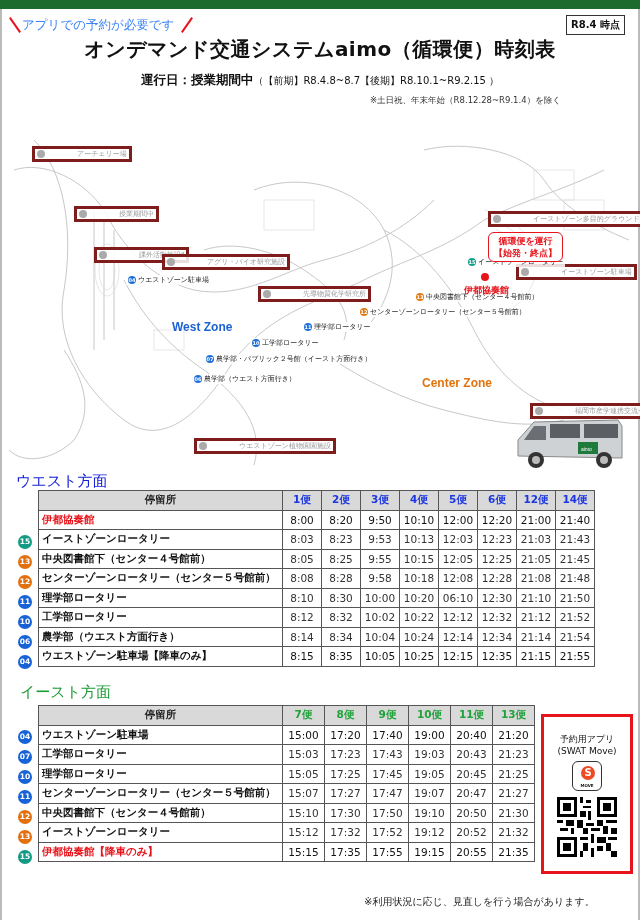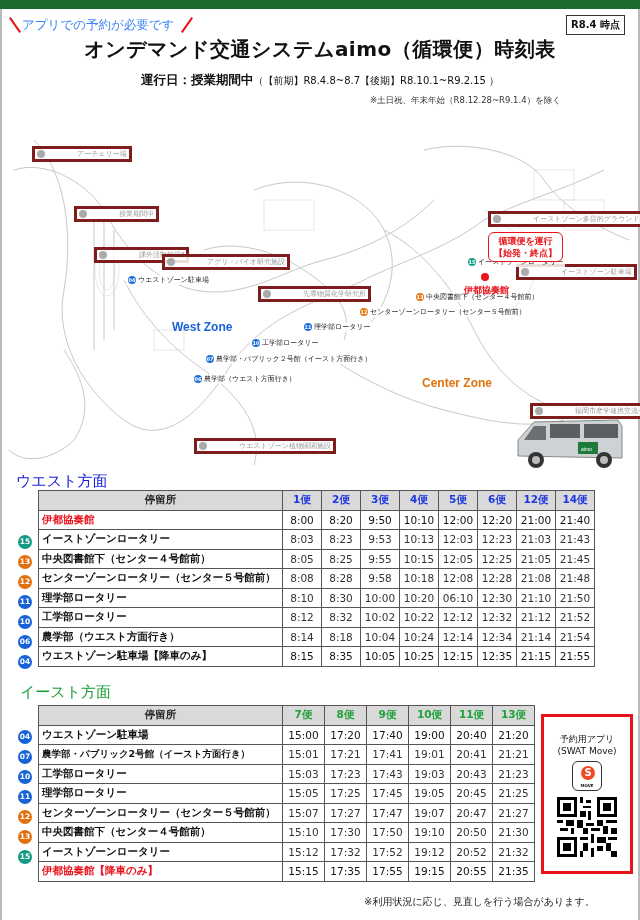--- a/index.html
+++ b/index.html
@@ -291,21 +291,21 @@
     <td class="t">10:02</td>
     <td class="t">10:22</td>
     <td class="t">12:12</td>
     <td class="t">12:32</td>
     <td class="t">21:12</td>
     <td class="t">21:52</td>
   </tr>
   <tr>
     <td class="name">農学部（ウエスト方面行き）</td>
     <td class="t">8:14</td>
-    <td class="t">8:18</td>
+    <td class="t">8:34</td>
     <td class="t">10:04</td>
     <td class="t">10:24</td>
     <td class="t">12:14</td>
     <td class="t">12:34</td>
     <td class="t">21:14</td>
     <td class="t">21:54</td>
   </tr>
   <tr class="bold">
     <td class="name">ウエストゾーン駐車場【降車のみ】</td>
     <td class="t">8:15</td>
@@ -342,29 +342,20 @@
     <th class="run">13便</th>
   </tr>
   <tr class="bold">
     <td class="name">ウエストゾーン駐車場</td>
     <td class="t">15:00</td>
     <td class="t">17:20</td>
     <td class="t">17:40</td>
     <td class="t">19:00</td>
     <td class="t">20:40</td>
     <td class="t">21:20</td>
-  </tr>
-  <tr>
-    <td class="name" style="font-size:9.5px">農学部・パブリック2号館（イースト方面行き）</td>
-    <td class="t">15:01</td>
-    <td class="t">17:21</td>
-    <td class="t">17:41</td>
-    <td class="t">19:01</td>
-    <td class="t">20:41</td>
-    <td class="t">21:21</td>
   </tr>
   <tr>
     <td class="name">工学部ロータリー</td>
     <td class="t">15:03</td>
     <td class="t">17:23</td>
     <td class="t">17:43</td>
     <td class="t">19:03</td>
     <td class="t">20:43</td>
     <td class="t">21:23</td>
   </tr>

